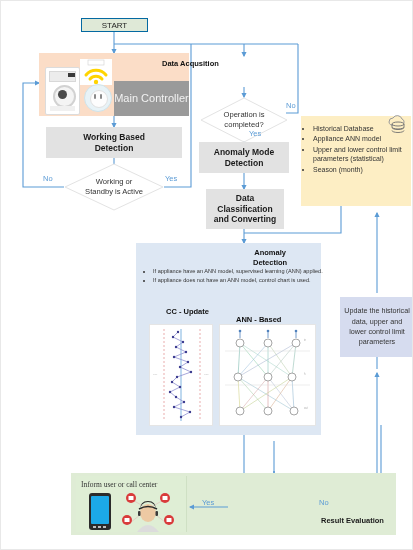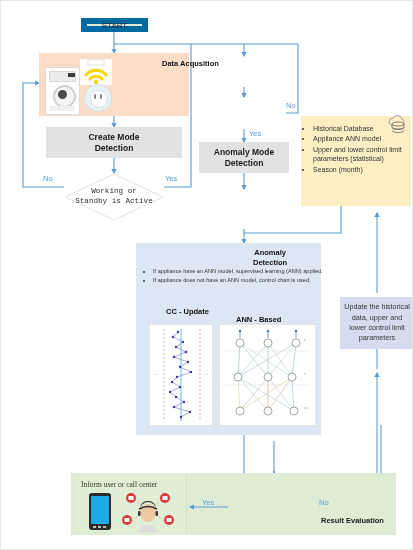--- a/index.html
+++ b/index.html
@@ -3,21 +3,21 @@
 <meta charset="utf-8">
 <style>
   html,body{margin:0;padding:0;background:#fff;}
   body{width:413px;height:550px;font-family:"Liberation Sans",sans-serif;}
   #page{position:relative;width:413px;height:550px;overflow:hidden;background:#fff;
         box-sizing:border-box;border:1px solid #e8e8e8;}
   .abs{position:absolute;box-sizing:border-box;}
   .ctr{display:flex;align-items:center;justify-content:center;text-align:center;}
 
   
-  .start{background:#dfe9d7;border:6px solid #0369a1;font-size:8px;color:#222;align-items:center;}
+  .start{background:#dfe9d7;border:1px solid #0369a1;font-size:8px;color:#222;align-items:center;}
   .gray{background:#e2e2e2;font-weight:bold;font-size:8.5px;color:#1a1a1a;line-height:1.25;}
   .darkgray{background:#9a9a9a;color:#f2f2f2;font-size:11px;line-height:1.1;}
   .blue{background:#bdd4ea;font-weight:bold;font-size:8px;color:#1a1a1a;line-height:1.25;}
   .peach{background:#fbddc7;}
   .cream{background:#fdeec4;}
   .panel{background:#dde7f3;}
   .lav{background:#d6dcef;font-size:7.2px;color:#333;line-height:1.45;}
   .greenband{background:#dfecd5;}
 
   
@@ -128,45 +128,60 @@
       <circle cx="16" cy="23" r="2.2" fill="#ffd400"></circle>
     </svg>
   </div>
 
   <div class="pic" style="left:83px;top:83px;width:26px;height:26px;border-radius:50%;background:#e8f3f7;border:1px solid #cfe3ea;">
     <div style="position:absolute;left:5px;top:5px;width:16px;height:16px;border-radius:50%;background:#fdfdfd;border:1px solid #e0e0e0;"></div>
     <div style="position:absolute;left:9px;top:9px;width:2px;height:5px;background:#8a8a8a;border-radius:1px;"></div>
     <div style="position:absolute;left:15px;top:9px;width:2px;height:5px;background:#8a8a8a;border-radius:1px;"></div>
   </div>
 
+  <div class="abs ctr darkgray" style="left:113px;top:80px;width:75px;height:35px;">
+    <span>Main Controller</span>
+  </div>
 
   <div class="abs ctr gray" style="left:45px;top:126px;width:136px;height:31px;white-space:pre-line;">
-    <span>Create Mode
+    <span>Working Based
 Detection</span>
   </div>
 
-  <div class="dia" style="left:63px;top:172px;width:100px;height:48px;font-family:Liberation Mono, monospace;">
+  <div class="dia" style="left:63px;top:162px;width:100px;height:48px;">
     <svg width="100" height="48" viewBox="0 0 100 48">
       <polygon points="50,1 99,24 50,47 1,24" fill="#ffffff" stroke="#e3e3e3" stroke-width="1"></polygon>
     </svg>
     <span style="white-space:pre-line;">Working or
 Standby is Active</span>
   </div>
   <div class="lbl" style="left:42px;top:173px;">No</div>
   <div class="lbl" style="left:164px;top:173px;">Yes</div>
 
 
+  <div class="dia" style="left:199px;top:96px;width:88px;height:46px;">
+    <svg width="88" height="46" viewBox="0 0 88 46">
+      <polygon points="44,1 87,23 44,45 1,23" fill="#ffffff" stroke="#e3e3e3" stroke-width="1"></polygon>
+    </svg>
+    <span style="white-space:pre-line;">Operation is
+completed?</span>
+  </div>
   <div class="lbl" style="left:285px;top:100px;">No</div>
   <div class="lbl" style="left:248px;top:128px;">Yes</div>
 
   <div class="abs ctr gray" style="left:198px;top:141px;width:90px;height:31px;white-space:pre-line;">
     <span>Anomaly Mode
 Detection</span>
   </div>
 
+  <div class="abs ctr gray" style="left:205px;top:188px;width:78px;height:40px;white-space:pre-line;">
+    <span>Data
+Classification
+and Converting</span>
+  </div>
 
   <div class="abs cream" style="left:300px;top:115px;width:110px;height:90px;padding-top:8px;">
     <ul class="bl">
       <li>Historical Database</li>
       <li>Appliance ANN model</li>
       <li>Upper and lower control limit parameters (statistical)</li>
       <li>Season (month)</li>
     </ul>
   </div>
   <div class="pic" style="left:382px;top:112px;width:26px;height:22px;background:transparent;">
@@ -272,21 +287,21 @@
           <line x1="5" y1="60" x2="90" y2="60"></line>
       </g>
       <g fill="#aaaaaa" font-size="2.6" font-family="Liberation Sans">
         <text x="84" y="16">in</text>
           <text x="84" y="50">h</text>
           <text x="84" y="84">out</text>
       </g>
     </svg>
   </div>
 
-  <div class="abs ctr lav" style="left:339px;top:296px;width:74px;height:52px;padding:0 4px;">
+  <div class="abs ctr lav" style="left:339px;top:296px;width:74px;height:60px;padding:0 4px;">
     <span>Update the historical data, upper and lower control limit parameters</span>
   </div>
 
   <div class="abs greenband" style="left:70px;top:472px;width:325px;height:62px;"></div>
 
   <div class="pic" style="left:75px;top:475px;width:110px;height:56px;background:#dfeed5;border-right:1px solid #cfe0c4;"></div>
   <div class="cap" style="left:80px;top:479px;font-size:7.5px;color:#333;font-family:Liberation Serif, serif;">Inform user or call center</div>
 
   <div class="pic" style="left:88px;top:492px;width:22px;height:37px;background:#2b2b2b;border-radius:3px;">
     <div style="position:absolute;left:2px;top:3px;right:2px;bottom:6px;background:#1ca9e8;border-radius:1px;"></div>

